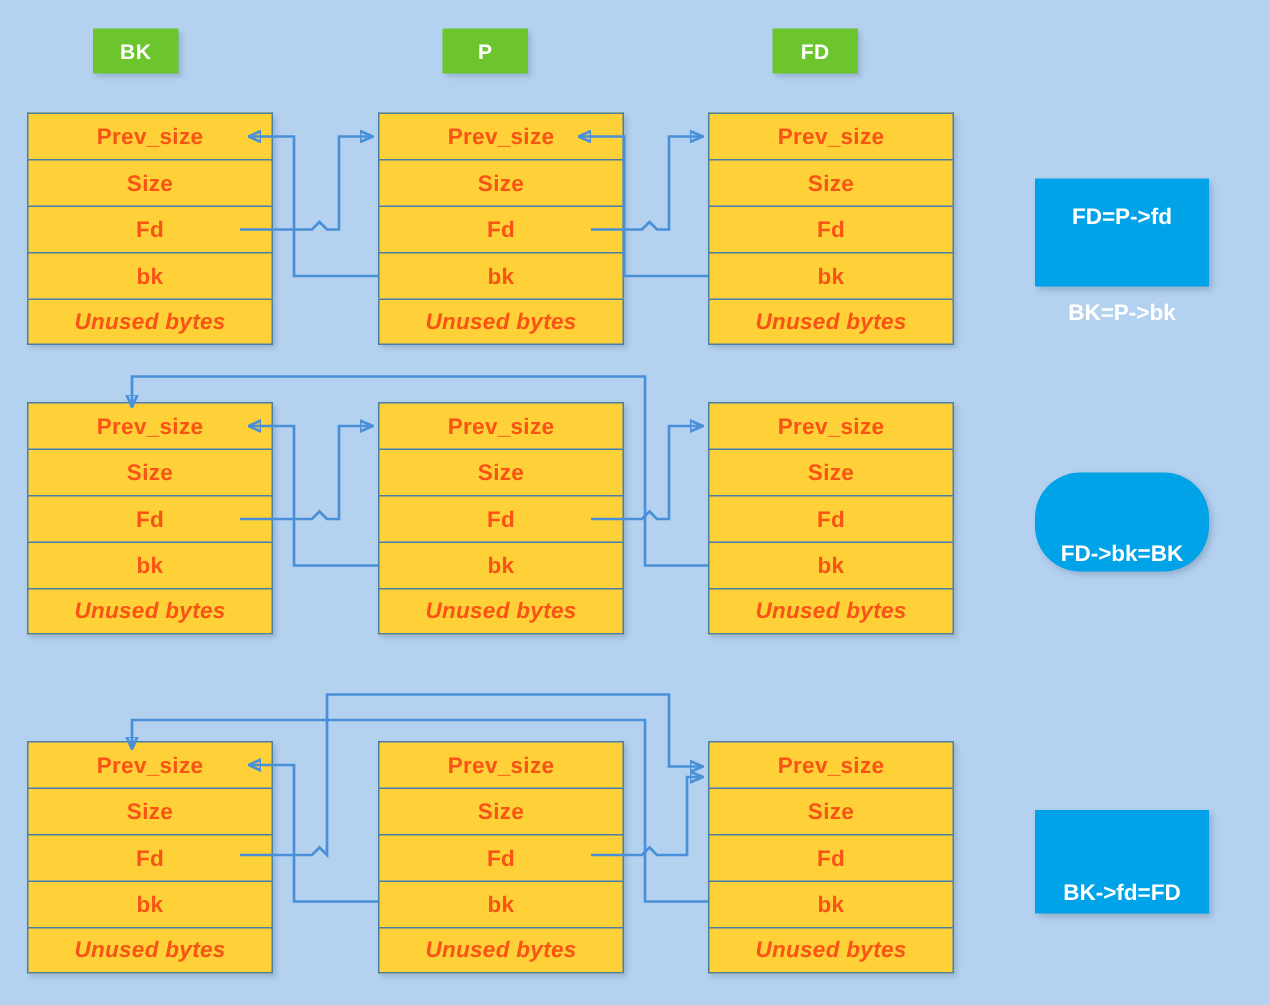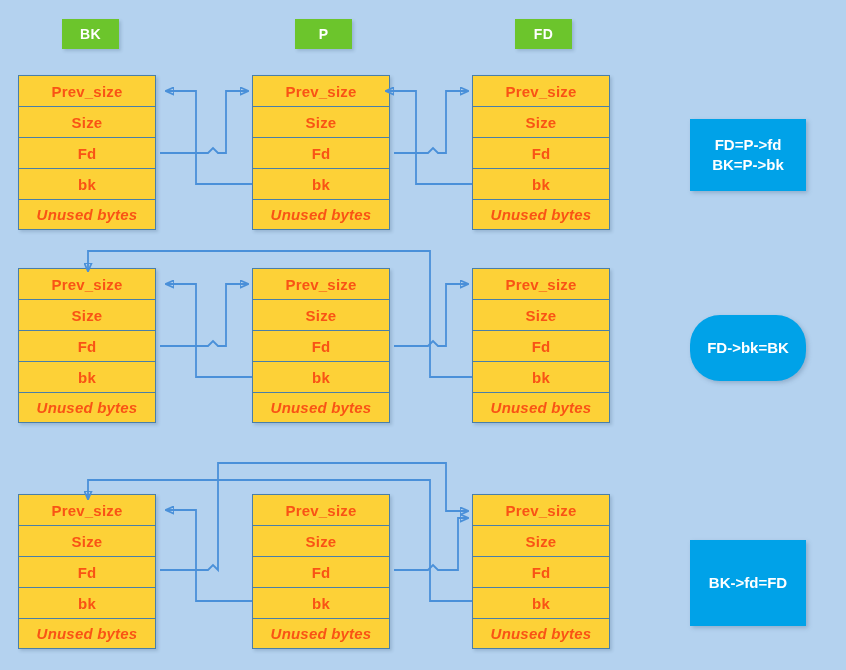--- a/index.html
+++ b/index.html
@@ -27,21 +27,21 @@
     display: flex;
     align-items: center;
     justify-content: center;
     width: 57px;
     height: 30px;
     box-shadow: 2px 2px 3px rgba(90,120,150,0.30);
     letter-spacing: .3px;
   }
   .chunk {
     position: absolute;
-    width: 138px;
+    width: 164px;
     box-shadow: 2px 2px 3px rgba(90,120,150,0.30);
   }
   .cell {
     height: 31px;
     box-sizing: border-box;
     background: #fdd137;
     border: 1px solid #4a7fa8;
     border-bottom: none;
     color: #f95315;
     font-size: 15px;
@@ -62,21 +62,21 @@
     font-size: 15px;
     font-weight: bold;
     display: flex;
     flex-direction: column;
     align-items: center;
     justify-content: center;
     width: 116px;
     box-shadow: 2px 2px 4px rgba(80,110,140,0.35);
     line-height: 1.35;
   }
-  .note span { display: block; white-space: nowrap; }
+  .note span { display: block; white-space: nowrap; margin-top: 44px; }
   svg.wires {
     position: absolute;
     left: 0; top: 0;
     width: 846px;
     height: 670px;
     pointer-events: none;
   }
   svg.wires path, svg.wires line {
     fill: none;
     stroke: #4a90d9;
@@ -163,21 +163,21 @@
     <div class="cell">bk</div>
     <div class="cell">Unused bytes</div>
   </div>
   <div class="chunk" style="left:472px; top:494px;">
     <div class="cell">Prev_size</div>
     <div class="cell">Size</div>
     <div class="cell">Fd</div>
     <div class="cell">bk</div>
     <div class="cell">Unused bytes</div>
   </div>
-  <div class="note" style="left:690px; top:540px; height:86px;">
+  <div class="note" style="left:690px; top:540px; height:69px;">
     <span>BK-&gt;fd=FD</span>
   </div>
 
   <svg class="wires" viewBox="0 0 846 670">
     <defs>
       <marker id="ah" markerWidth="9" markerHeight="9" refX="8" refY="4.5" orient="auto" markerUnits="userSpaceOnUse">
         <path d="M0,0.8 L8.5,4.5 L0,8.2 z" fill="#4a90d9" stroke="none"></path>
       </marker>
     </defs>
 

